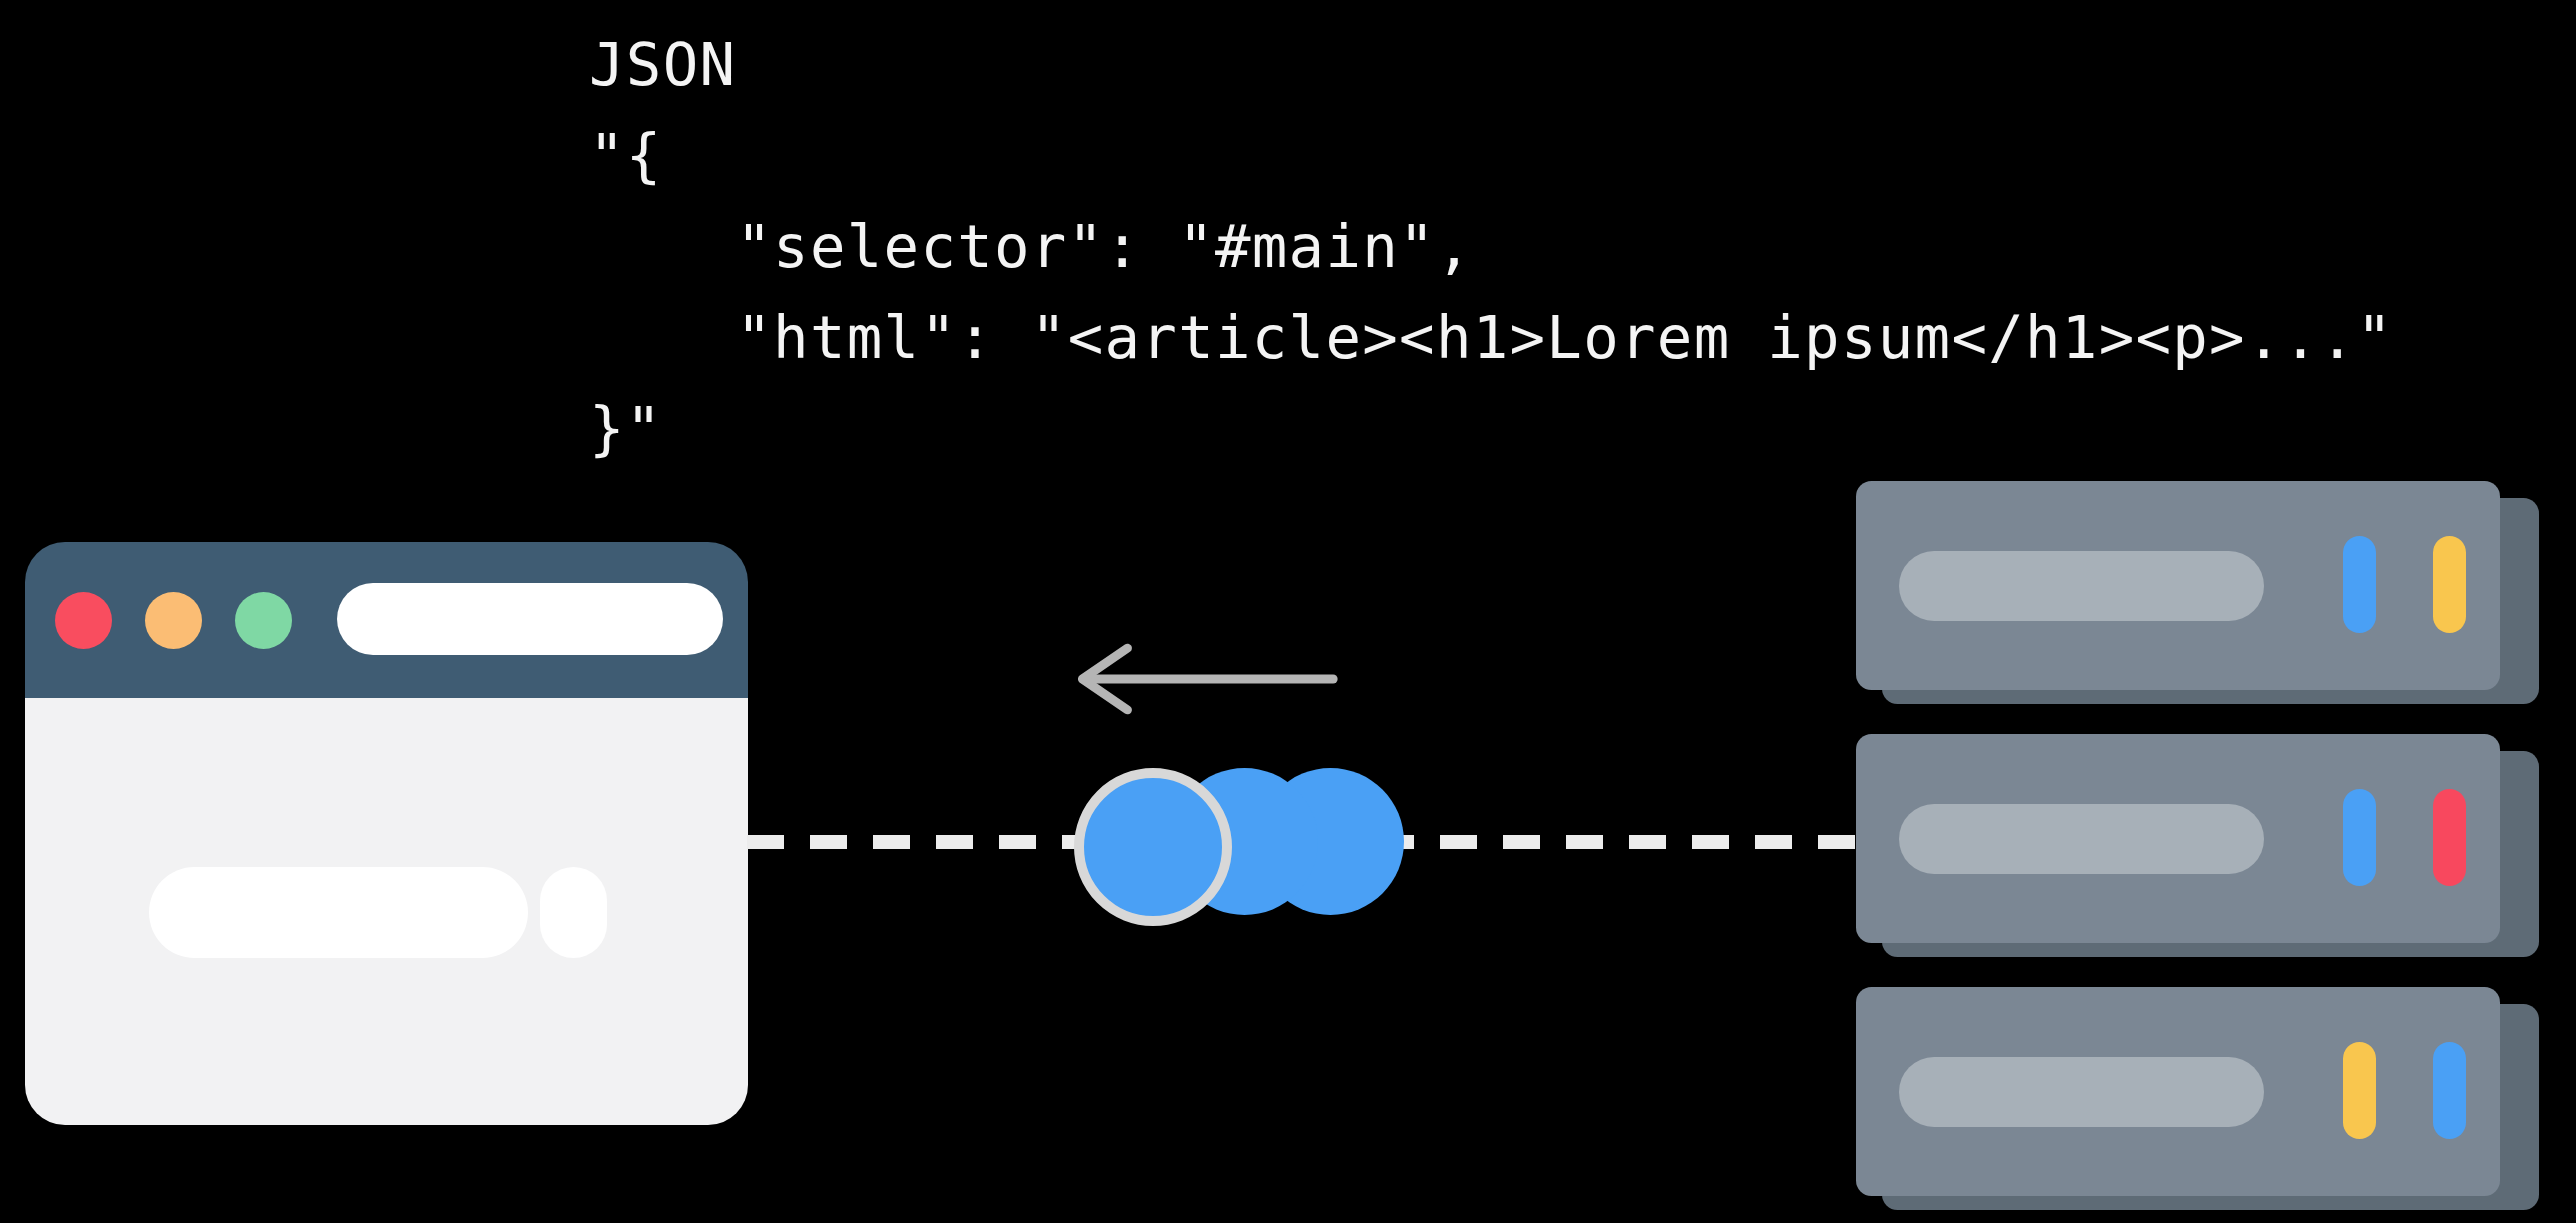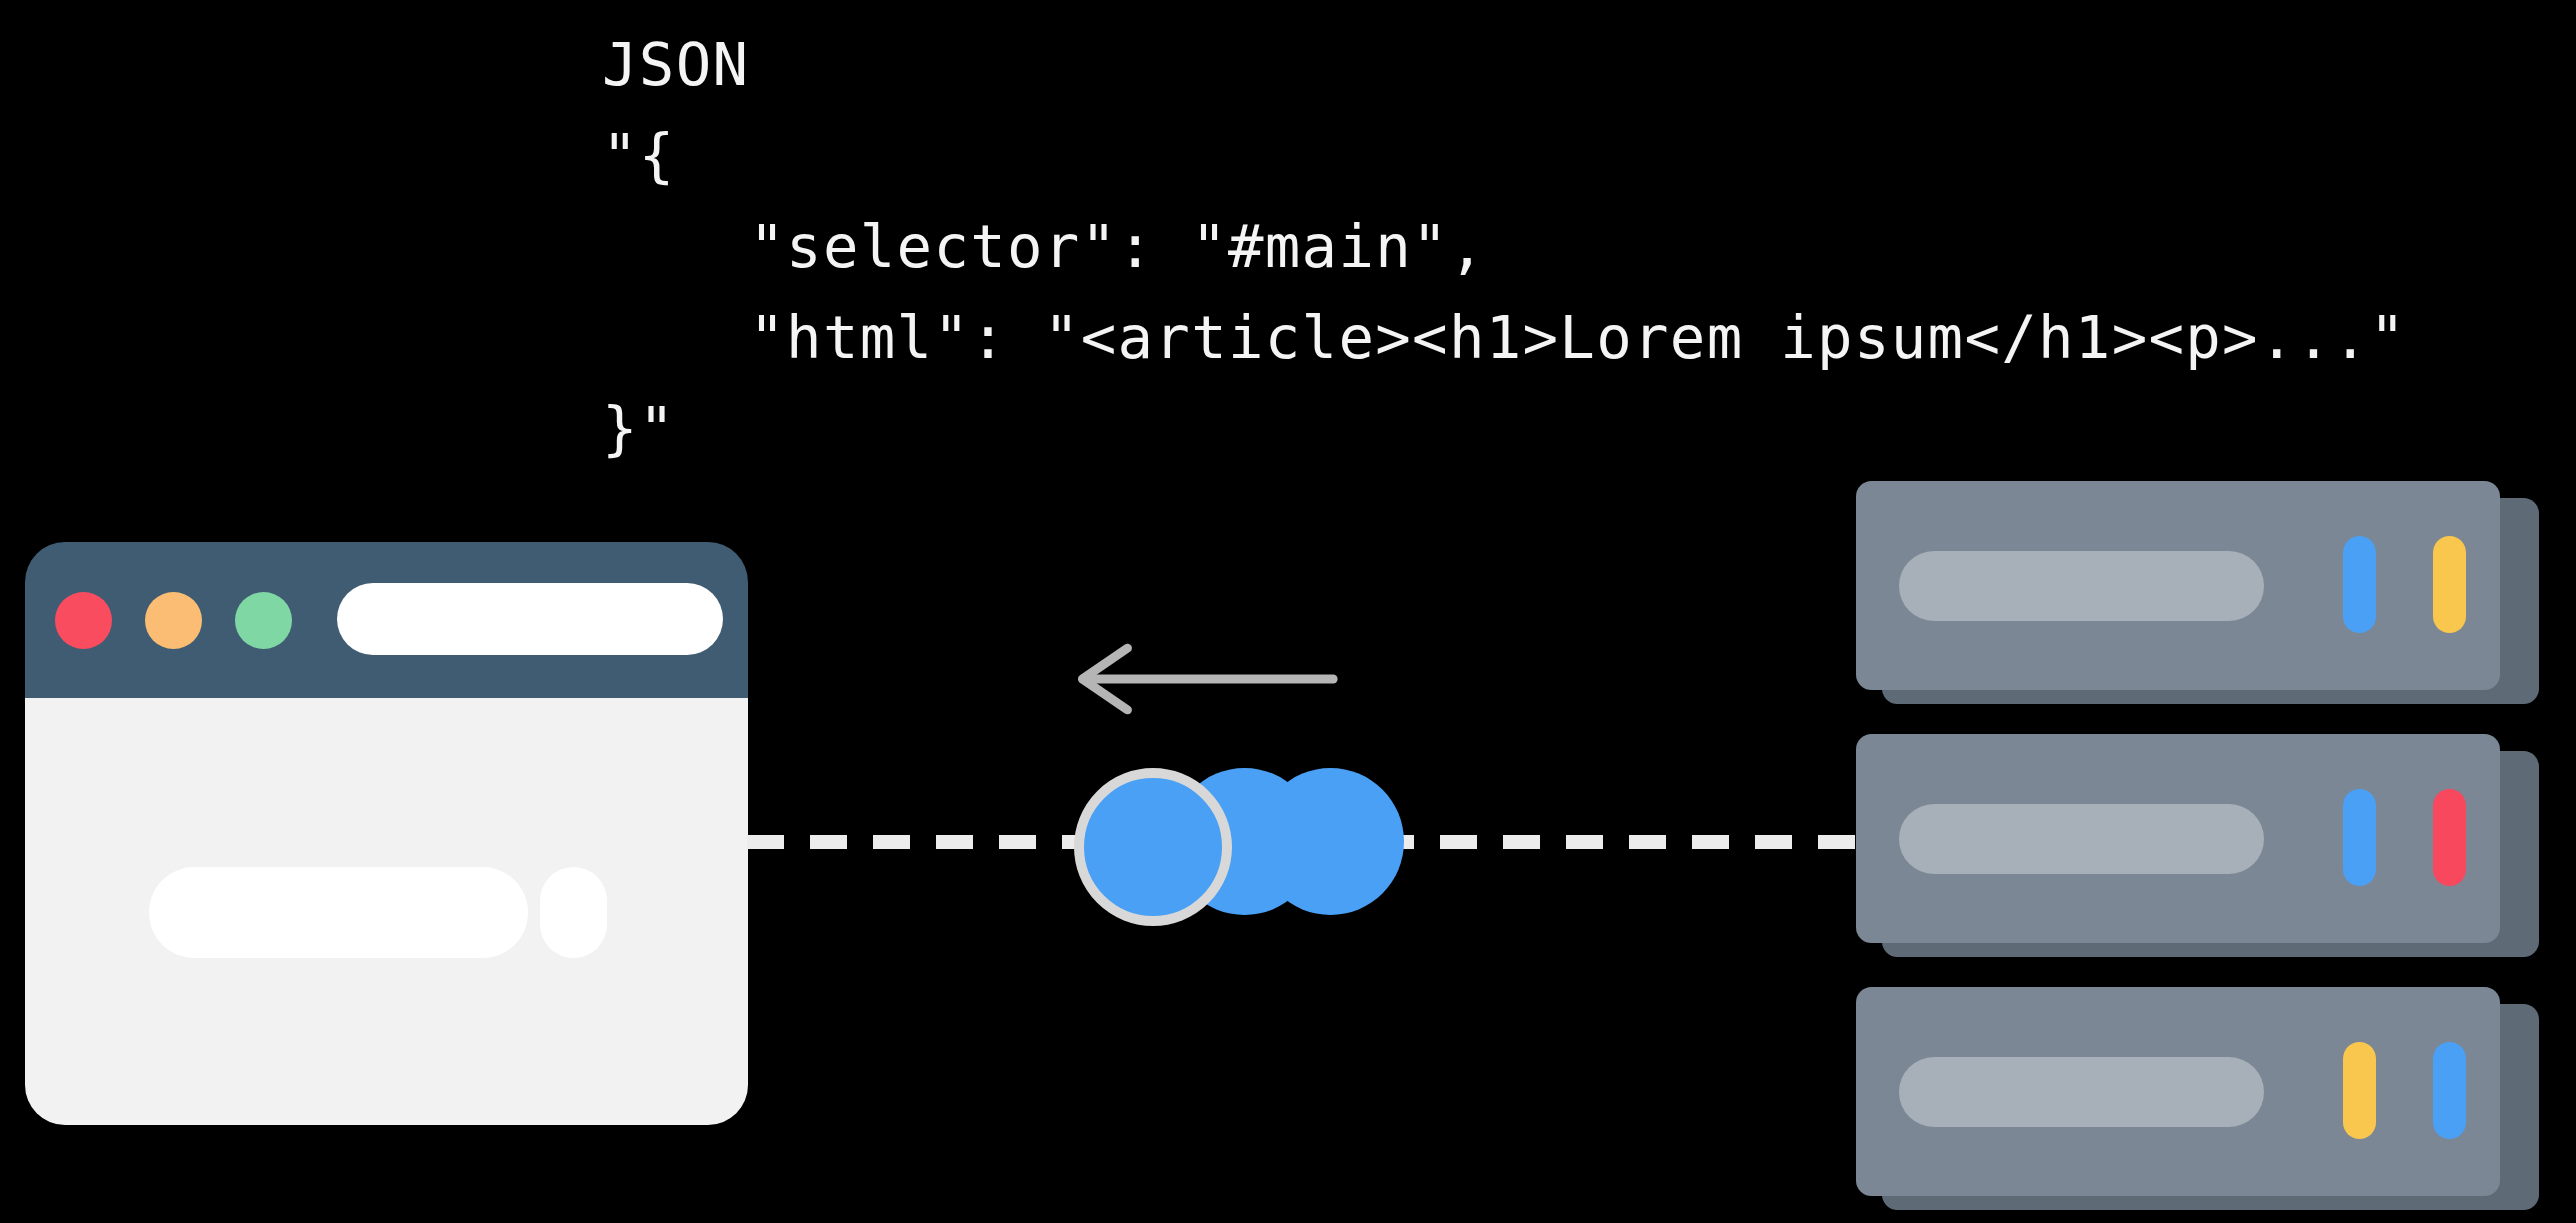--- a/index.html
+++ b/index.html
@@ -6,21 +6,21 @@
   .canvas{
     position:relative;
     width:2576px;height:1223px;
     background:#000;
     overflow:hidden;
     font-family:"DejaVu Sans Mono", monospace;
   }
 
   
   .code-block{
-    position:absolute;left:602px;top:19.3px;
+    position:absolute;left:589px;top:19.3px;
     color:#f4f4f4;
     font-size:59px;
     line-height:91px;
     letter-spacing:1.3px;
   }
   .code-line{white-space:pre;display:block;}
 
   
   .browser{
     position:absolute;left:24.5px;top:542px;

